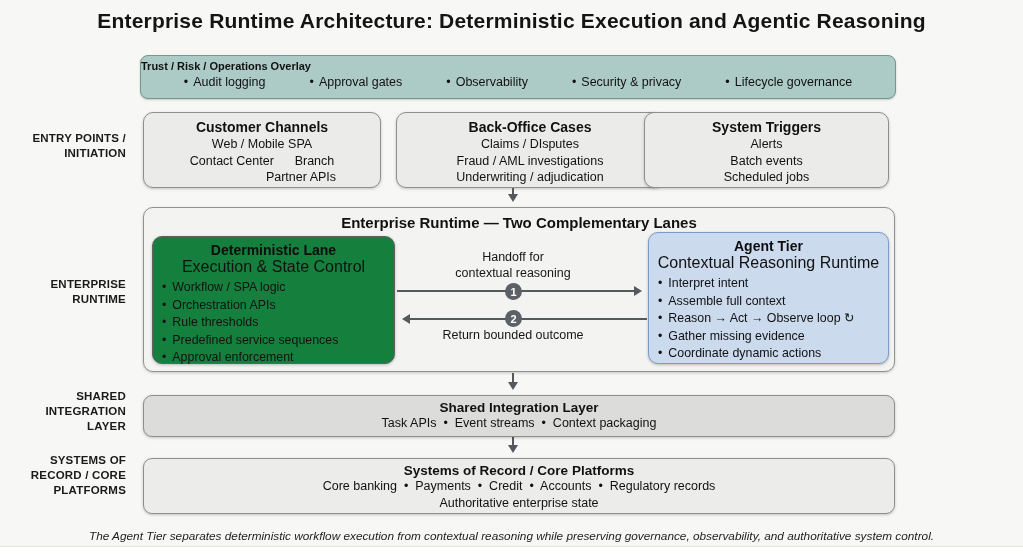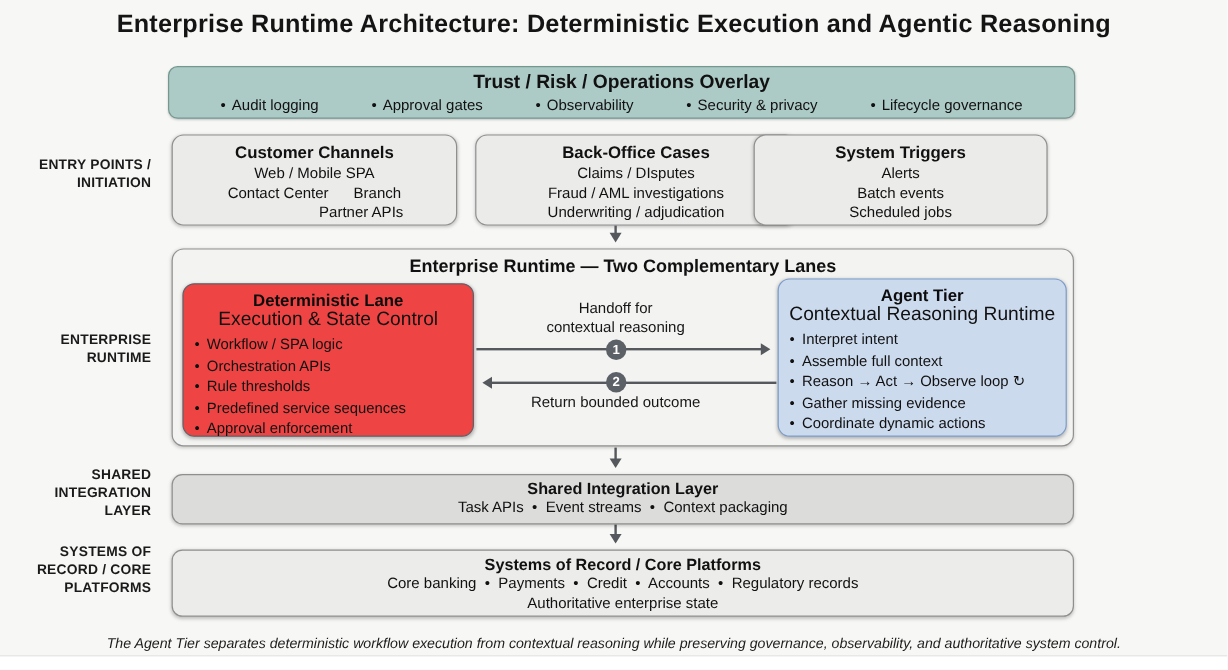--- a/index.html
+++ b/index.html
@@ -13,21 +13,21 @@
     position:absolute; top:9px; left:0; width:100%;
     text-align:center; font-size:21px; font-weight:700; color:#141414;
     letter-spacing:0.2px;
   }
   
   .overlay-band {
     position:absolute; left:140px; top:55px; width:756px; height:44px;
     background:#adcbc6; border:1.5px solid #74978f; border-radius:8px;
     box-shadow:0 1px 2px rgba(0,0,0,.2);
   }
-  .ov-title { text-align:center; font-size:16px; font-weight:700; margin-top:4px; }
+  .ov-title { text-align:left; font-size:11px; font-weight:700; margin-top:4px; }
   .ov-items {
     display:flex; justify-content:center; gap:44px; margin-top:3px;
     font-size:12.5px;
   }
   .ov-item { display:flex; gap:5px; align-items:center; white-space:nowrap; }
   
   .side-label {
     position:absolute; left:0; width:126px; text-align:right;
     font-size:11.5px; font-weight:700; line-height:1.3; color:#1a1a1a;
     white-space:pre-line; letter-spacing:0.2px;
@@ -48,21 +48,21 @@
     background:#f3f3f2; border:1.5px solid #919191; border-radius:10px;
     box-shadow:0 1px 3px rgba(0,0,0,.2);
   }
   .runtime-header { text-align:center; font-size:15px; font-weight:700; margin-top:6px; }
   .lane-box {
     position:absolute; border-radius:10px; box-shadow:0 1px 3px rgba(0,0,0,.25);
     padding-top:5px;
   }
   .lane-det {
     left:152px; top:236px; width:243px; height:128px;
-    background:#ef4444; border:1.5px solid #606068;
+    background:#15803d; border:1.5px solid #606068;
   }
   .lane-agent {
     left:648px; top:232px; width:241px; height:132px;
     background:#ccdaee; border:1.5px solid #7b9cc9;
   }
   .lane-title { text-align:center; font-size:14px; font-weight:700; color:#0d0d0d; }
   .lane-sub { text-align:center; font-size:16px; margin-bottom:2px; }
   .lane-items { padding:1px 6px 0 9px; }
   .lane-items .li-line { display:flex; gap:6px; font-size:12.4px; line-height:1.42; }
   
@@ -166,21 +166,21 @@
       </div>
   </div>
   <div class="entry-box" style="left:396px; width:268px;">
     <div class="box-title">Back-Office Cases</div>
     <div>
         <div class="box-line">Claims / DIsputes</div>
         <div class="box-line">Fraud / AML investigations</div>
         <div class="box-line">Underwriting / adjudication</div>
       </div>
   </div>
-  <div class="entry-box" style="left:628px; width:245px;">
+  <div class="entry-box" style="left:644px; width:245px;">
     <div class="box-title">System Triggers</div>
     <div>
         <div class="box-line">Alerts</div>
         <div class="box-line">Batch events</div>
         <div class="box-line">Scheduled jobs</div>
       </div>
   </div>
 
   <div class="v-arrow" style="left:512px; top:188px; height:12px;"></div>
   <div class="v-arrow" style="left:512px; top:373px; height:15px;"></div>

